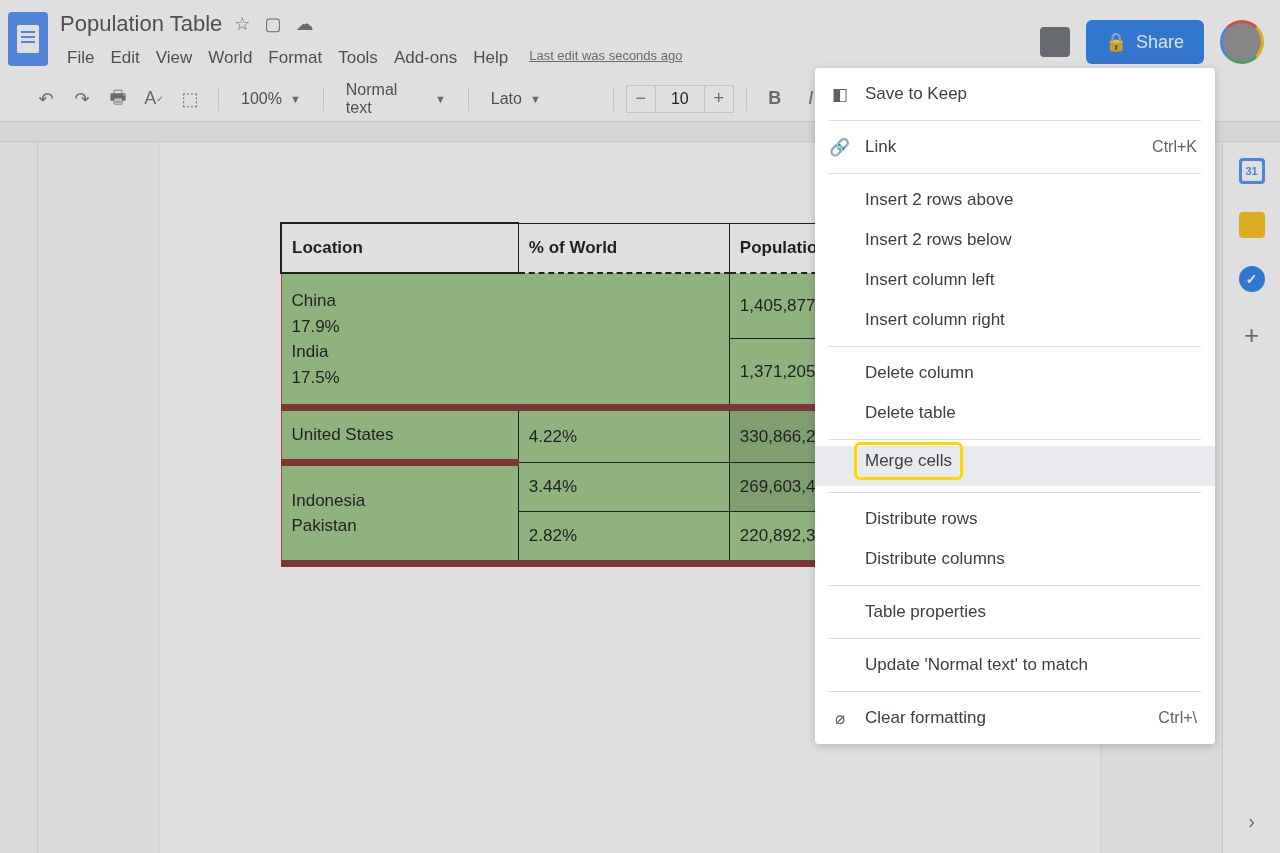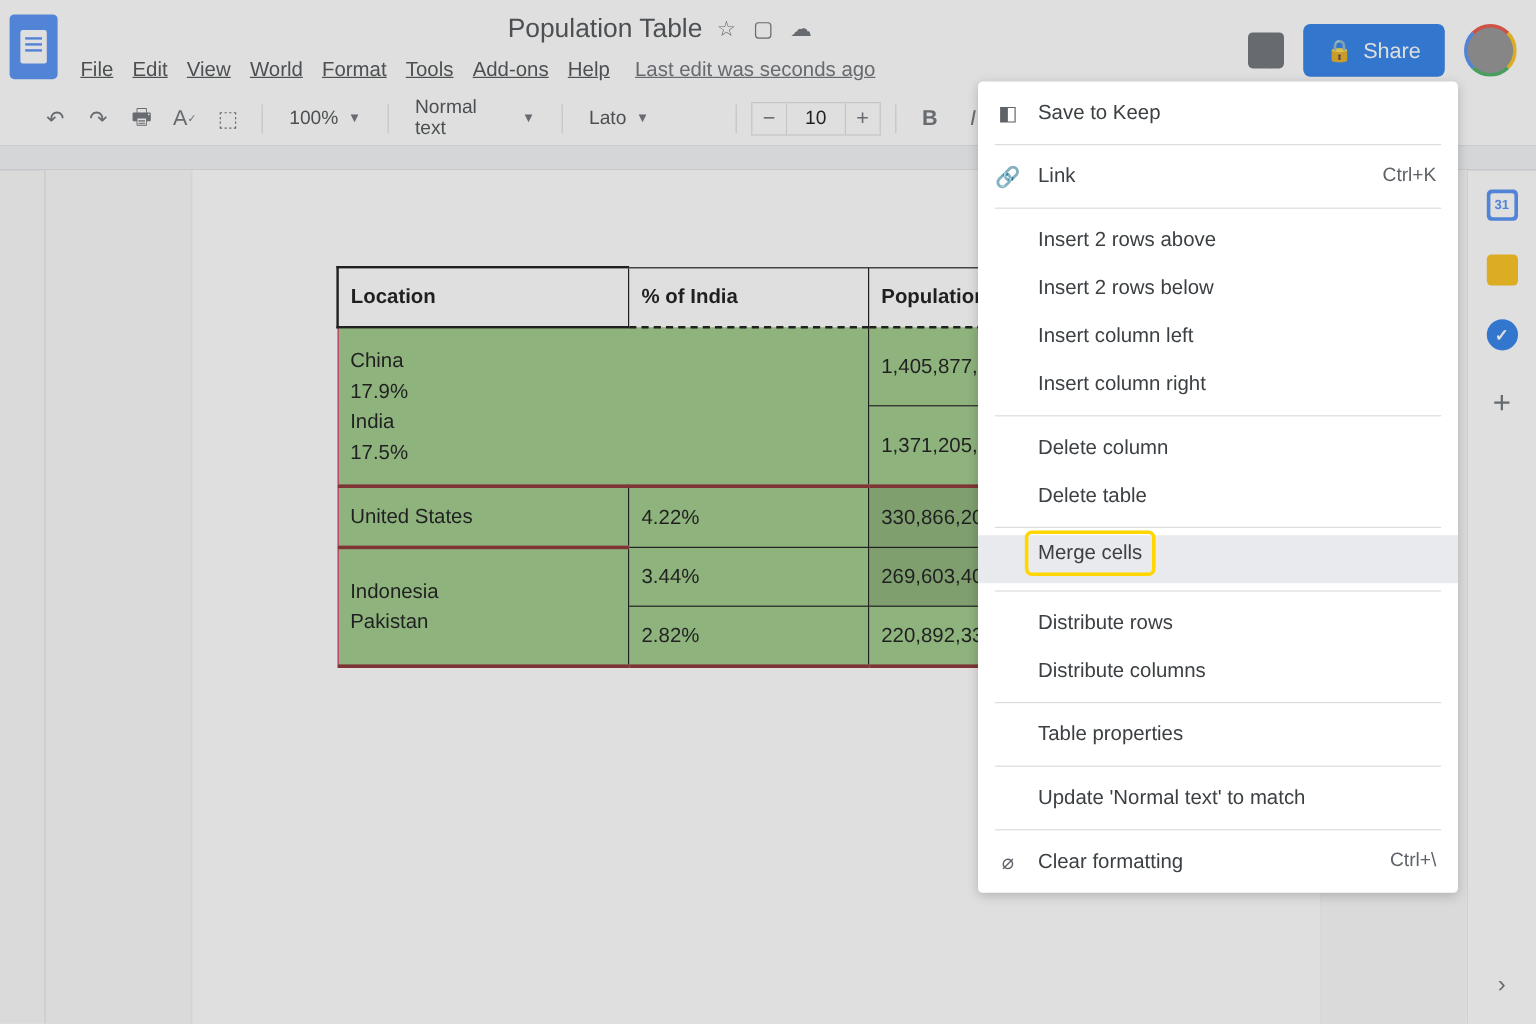--- a/index.html
+++ b/index.html
@@ -5,26 +5,26 @@
 * { margin: 0; padding: 0; box-sizing: border-box; font-family: Arial, sans-serif; }
 body { background: #fff; width: 1280px; height: 853px; overflow: hidden; position: relative; }
 .overlay { position: absolute; inset: 0; background: rgba(128,128,128,0.25); z-index: 50; pointer-events: none; }
 
 
 .header { display: flex; align-items: flex-start; padding: 8px 16px 0 8px; height: 76px; }
 .doc-icon { width: 40px; height: 54px; background: #4285f4; border-radius: 4px; display: flex; align-items: center; justify-content: center; margin-right: 12px; margin-top: 4px;}
 .doc-icon-inner { width: 22px; height: 28px; background: #fff; border-radius: 2px; position: relative; }
 .doc-icon-inner::after { content:''; position:absolute; left:4px; right:4px; top:6px; height:2px; background:#4285f4; box-shadow: 0 5px 0 #4285f4, 0 10px 0 #4285f4; }
 .title-area { flex: 1; }
-.title-row { display: flex; align-items: center; gap: 12px; height: 32px; justify-content: center; }
+.title-row { display: flex; align-items: center; gap: 12px; height: 32px; }
 .doc-title { font-size: 22px; color: #3c4043; }
 .title-icons { display: flex; gap: 14px; color: #5f6368; font-size: 18px; }
 .menu-bar { display: flex; gap: 2px; margin-top: 4px; }
-.menu-item { padding: 4px 7px; font-size: 17px; color: #3c4043; cursor: pointer; border-radius: 4px; text-decoration: underline; }
-.last-edit { font-size: 17px; color: #5f6368; text-decoration: underline; margin-left: 12px; padding: 4px 0; cursor: pointer; }
+.menu-item { padding: 4px 7px; font-size: 17px; color: #3c4043; cursor: pointer; border-radius: 4px; }
+.last-edit { font-size: 13px; color: #5f6368; text-decoration: underline; margin-left: 12px; padding: 4px 0; cursor: pointer; }
 .header-right { display: flex; align-items: center; gap: 16px; padding-top: 12px; }
 .comment-icon { width: 30px; height: 30px; background: #5f6368; border-radius: 4px; position: relative; }
 .comment-icon::after { content:''; position:absolute; bottom:-5px; right:6px; border:5px solid transparent; border-top-color:#5f6368; }
 .share-btn { background: #1a73e8; color: #fff; border: none; border-radius: 6px; height: 44px; padding: 0 20px; font-size: 18px; font-weight: 500; display: flex; align-items: center; gap: 8px; cursor: pointer; }
 .avatar { width: 44px; height: 44px; border-radius: 50%; background: #888; border: 3px solid; border-color: #ea4335 #fbbc04 #34a853 #4285f4; }
 
 
 .toolbar { height: 46px; border-bottom: 1px solid #dadce0; display: flex; align-items: center; padding: 0 20px 0 30px; gap: 4px; }
 .tool-btn { width: 32px; height: 32px; display: flex; align-items: center; justify-content: center; color: #5f6368; cursor: pointer; font-size: 18px; border-radius: 4px; }
 .tool-sep { width: 1px; height: 24px; background: #dadce0; margin: 0 8px; }
@@ -43,21 +43,21 @@
 .page-container { flex: 1; background: #f8f9fa; overflow: auto; padding: 0; }
 .page { width: 940px; min-height: 800px; background: #fff; margin: 0 auto; box-shadow: 0 1px 3px rgba(0,0,0,0.1); padding: 80px 120px; }
 
 
 .pop-table { border-collapse: collapse; width: 100%; }
 .pop-table th, .pop-table td { border: 1px solid #000; padding: 14px 10px; text-align: left; font-size: 17px; vertical-align: middle; }
 .pop-table th { background: #fff; font-weight: 600; text-align: left; border-bottom: 2px dashed #000; }
 .pop-table th:first-child { border: 2px solid #000; border-right: 1px solid #000;}
 .pop-table td { background: #93c47d; }
 .pop-table .sel-left { border-left: 1px solid #d81b60; }
-.pop-table .thick-bottom { border-bottom: 3px solid #7f1d1d; margin-left: 44px; }
+.pop-table .thick-bottom { border-bottom: 7px solid #7f1d1d; margin-left: 44px; }
 .pop-table .thick-top { border-top: 3px solid #000; }
 .darker { background: #7faa6a !important; }
 .merged-cell { line-height: 1.5; }
 
 
 .context-menu { position: absolute; right: 65px; top: 68px; width: 400px; background: #fff; box-shadow: 0 2px 10px rgba(0,0,0,0.2); z-index: 100; border-radius: 4px; padding: 6px 0; max-height: 780px; overflow: hidden; }
 .ctx-item { padding: 10px 18px 10px 50px; font-size: 17px; color: #3c4043; cursor: pointer; display: flex; align-items: center; position: relative; }
 .ctx-item .ctx-icon { position: absolute; left: 14px; width: 22px; height: 22px; display: flex; align-items: center; justify-content: center; color: #5f6368; }
 .ctx-shortcut { margin-left: auto; color: #5f6368; font-size: 16px; }
 .ctx-sep { height: 1px; background: #dadce0; margin: 6px 14px; }
@@ -155,21 +155,21 @@
 <div class="ruler-area"></div>
 
 <div class="doc-area">
   <div class="v-ruler"></div>
   <div class="page-container">
     <div class="page">
       <table class="pop-table">
         <tbody>
             <tr>
           <th>Location</th>
-          <th>% of India</th>
+          <th>% of World</th>
           <th>Population</th>
         </tr>
         <tr>
           <td rowspan="2" colspan="2" class="sel-left merged-cell thick-bottom" style="white-space:pre-line">China
 17.9%
 India
 17.5%</td>
           <td>1,405,877,960</td>
         </tr>
         <tr>

